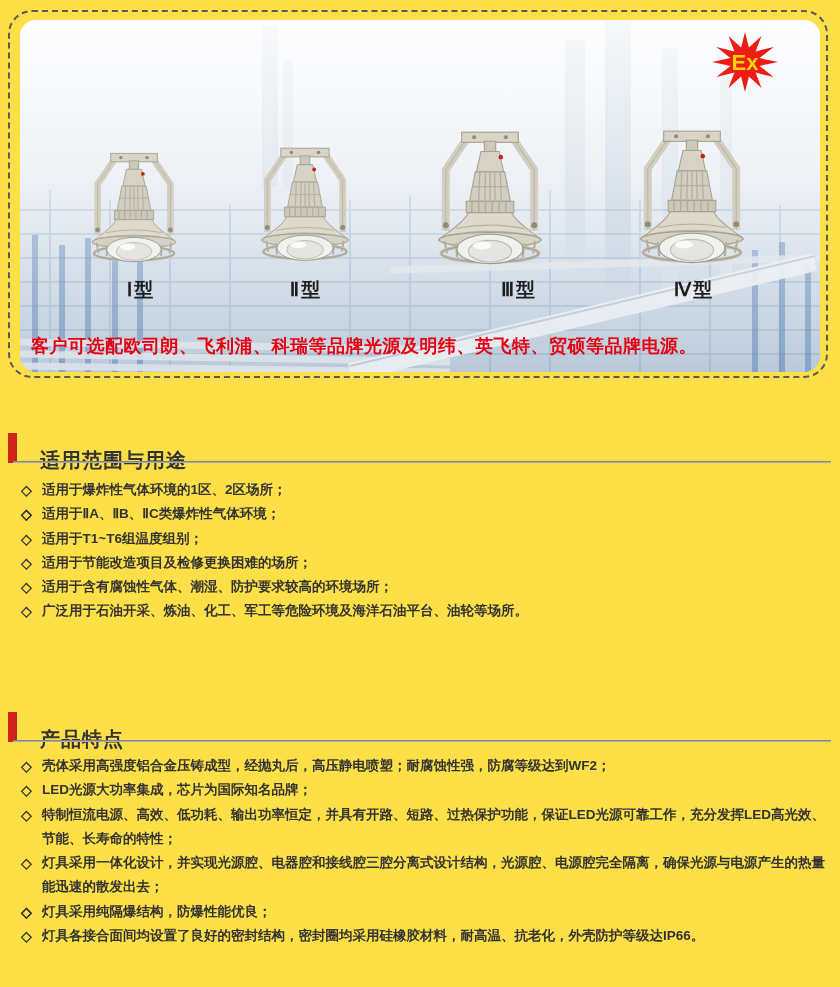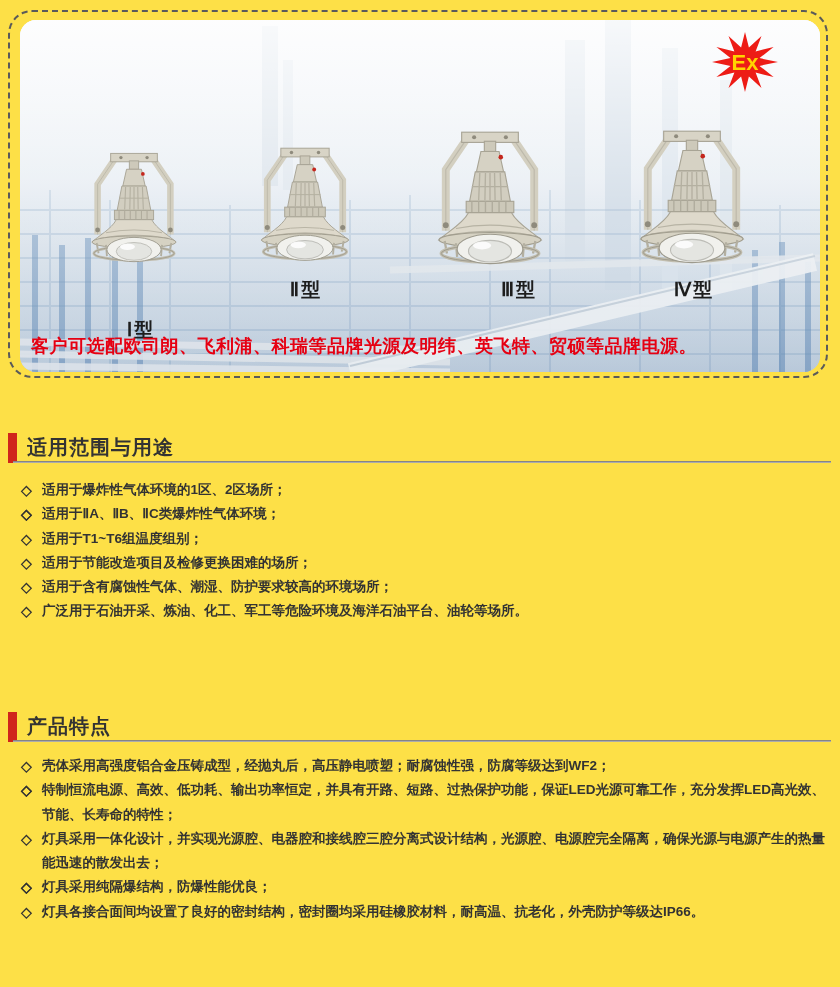--- a/index.html
+++ b/index.html
@@ -21,31 +21,31 @@
   .bg-svg { position:absolute; left:0; top:0; width:100%; height:100%; }
   .lamp { position:absolute; }
   .lamp1 { left:58px;  top:122px; width:112px; height:146px; }
   .lamp2 { left:227px; top:116px; width:116px; height:152px; }
   .lamp3 { left:399px; top:102px; width:142px; height:170px; }
   .lamp4 { left:601px; top:101px; width:142px; height:170px; }
   .model-label {
     position:absolute; top:257px; width:90px; text-align:center;
     font-size:19px; font-weight:bold; color:#1d1d1d; letter-spacing:2px;
   }
-  .l1 { left:76px;margin-top:40px; } .l2 { left:241px; } .l3 { left:427px;text-align:right; } .l4 { left:629px; }
+  .l1 { left:76px; } .l2 { left:241px; } .l3 { left:427px;text-align:right; } .l4 { left:629px; }
   .exstar { position:absolute; left:692px; top:12px; width:66px; height:60px; }
   .brand-note {
     position:absolute; left:0px; top:314px; width:800px; box-sizing:border-box;
     text-align:center; padding-right:112px;
     font-size:18px; font-weight:bold; color:#e60012; letter-spacing:0.5px;
   }
 
   
   .red-bar { position:absolute; left:8px; width:9px; height:30px; background:#d0251c; }
-  .sec-title { position:absolute; left:27px; margin:0; font-size:20px; font-weight:bold; color:#333333; letter-spacing:1px; }
+  .sec-title { position:absolute; left:27px; margin:13px; font-size:20px; font-weight:bold; color:#333333; letter-spacing:1px; }
   .rule { position:absolute; left:13px; width:818px; height:2px;
           background:linear-gradient(180deg,#858585 0%,#858585 55%,#dcdcdc 100%); }
   .sec1-bar   { top:433px; }  .sec1-title { top:434px; }  .sec1-rule { top:461px; }
   .sec2-bar   { top:712px; }  .sec2-title { top:713px; }  .sec2-rule { top:740px; }
 
   .items {
     position:absolute; left:20px; width:808px; margin:0; padding:0; list-style:none;
     font-size:13.5px; font-weight:bold; color:#333333; line-height:24.3px;
   }
   .items-1 { top:478px; }
@@ -186,21 +186,21 @@
       <li><span class="dia">◇</span><span>广泛用于石油开采、炼油、化工、军工等危险环境及海洋石油平台、油轮等场所。</span></li>
     </ul>
   </div>
 
   <div class="section">
     <span class="red-bar sec2-bar"></span>
     <h2 class="sec-title sec2-title">产品特点</h2>
     <div class="rule sec2-rule"></div>
     <ul class="items items-2">
       <li><span class="dia">◇</span><span>壳体采用高强度铝合金压铸成型，经抛丸后，高压静电喷塑；耐腐蚀性强，防腐等级达到WF2；</span></li>
-      <li><span class="dia">◇</span></li>
+      <li><span class="dia">◇</span><span>LED光源大功率集成，芯片为国际知名品牌；</span></li>
       <li><span class="dia">◇</span><span>特制恒流电源、高效、低功耗、输出功率恒定，并具有开路、短路、过热保护功能，保证LED光源可靠工作，充分发挥LED高光效、节能、长寿命的特性；</span></li>
       <li><span class="dia">◇</span><span>灯具采用一体化设计，并实现光源腔、电器腔和接线腔三腔分离式设计结构，光源腔、电源腔完全隔离，确保光源与电源产生的热量能迅速的散发出去；</span></li>
       <li><span class="dia">◇</span></li>
       <li><span class="dia">◇</span><span>灯具采用纯隔爆结构，防爆性能优良；</span></li>
       <li><span class="dia">◇</span><span>灯具各接合面间均设置了良好的密封结构，密封圈均采用硅橡胶材料，耐高温、抗老化，外壳防护等级达IP66。</span></li>
     </ul>
   </div>
 
 </div>
 

